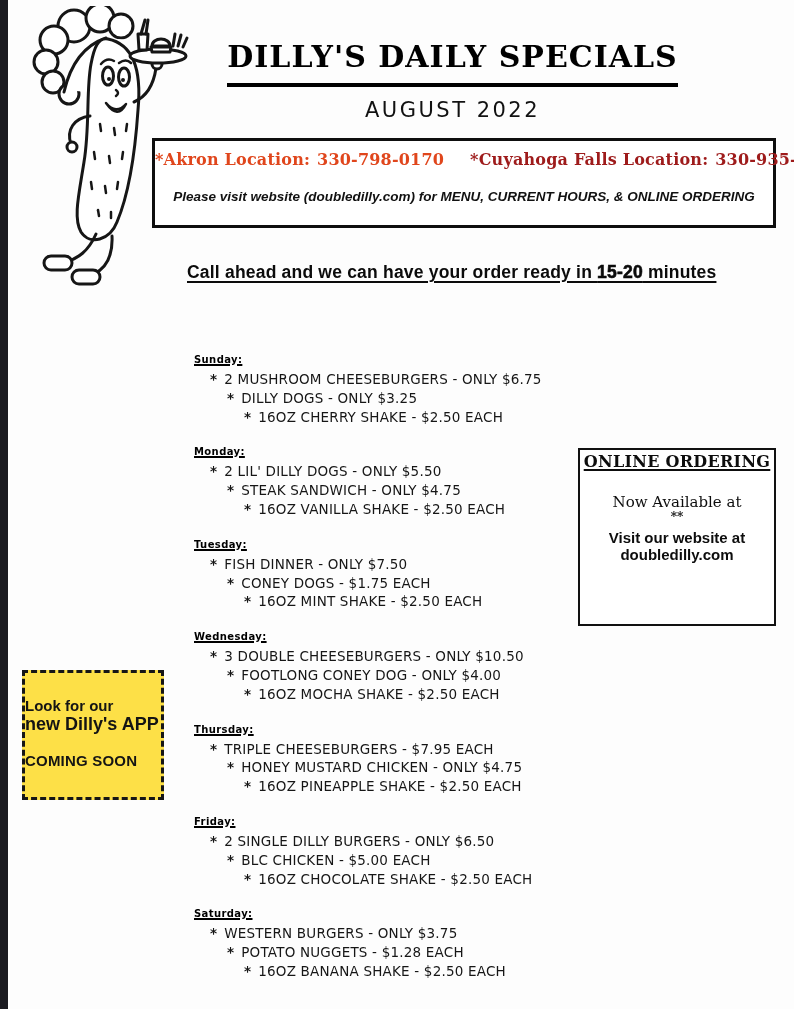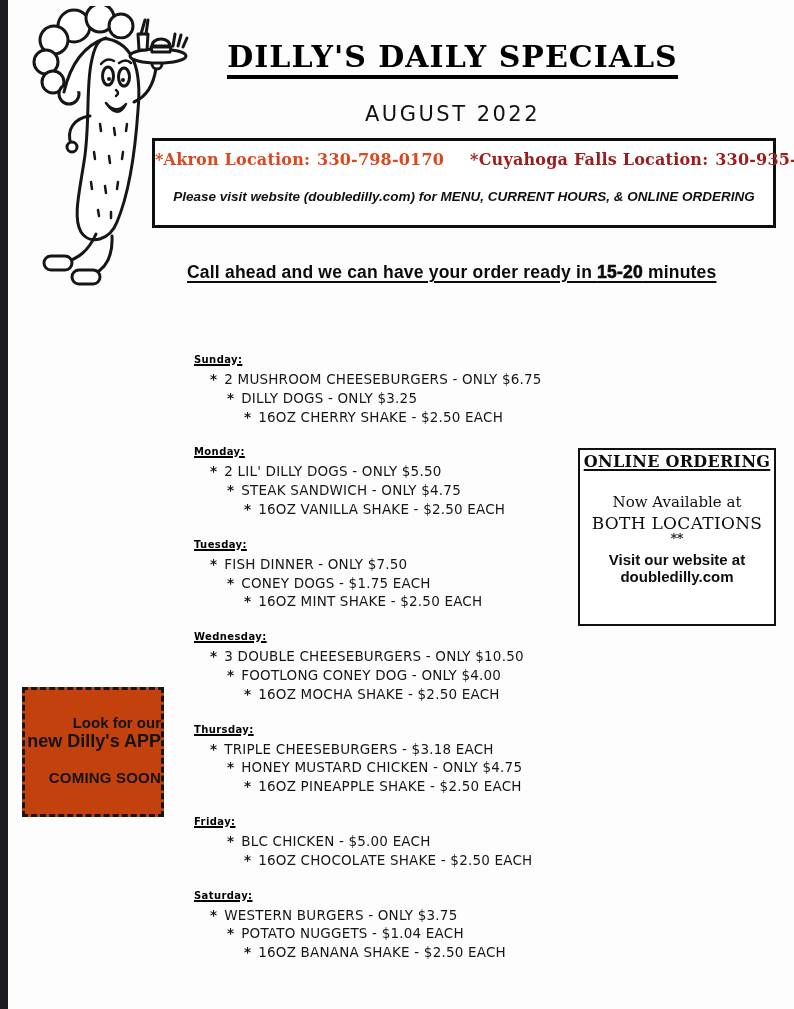--- a/index.html
+++ b/index.html
@@ -11,24 +11,24 @@
   .edge-strip {
     position:absolute; left:0; top:0; width:8px; height:1009px; background:#1b1b20;
   }
   
   .mascot { position:absolute; left:20px; top:6px; width:172px; height:292px; }
   
   .header { position:absolute; left:180px; top:40px; width:545px; text-align:center; }
   .title {
     display:inline-block; font-family:"DejaVu Serif", serif; font-weight:bold;
     font-size:30px; letter-spacing:1px; color:#000;
-    border-bottom:4px solid #000; padding-bottom:1px; line-height:34px;
+    border-bottom:4px solid #000; padding-bottom:9px; line-height:34px;
   }
   .subtitle {
-    margin-top:23px; font-size:21px; letter-spacing:2.5px; color:#111;
+    margin-top:11px; font-size:21px; letter-spacing:2.5px; color:#111;
     font-weight:500;
   }
   
   .info-box {
     position:absolute; left:152px; top:138px; width:624px; height:90px;
     border:3px solid #0e0e0e; background:#fff; text-align:center;
   }
   .loc-line {
     margin-top:9px; font-family:"DejaVu Serif", serif; font-weight:bold;
     font-size:16px; letter-spacing:0.2px; white-space:nowrap;
@@ -73,22 +73,22 @@
   }
   .online-line1 { margin-top:22px; font-size:15px; }
   .online-line2 { margin-top:2px; font-size:17px; letter-spacing:0.3px; }
   .online-stars { font-size:12px; font-weight:bold; line-height:12px; }
   .online-line3 {
     margin-top:6px; font-family:"Liberation Sans", sans-serif; font-weight:bold; font-size:15px;
   }
   .online-line4 { font-family:"Liberation Sans", sans-serif; font-weight:bold; font-size:15px; }
   
   .app-box {
-    position:absolute; left:22px; top:687px; width:142px; height:130px;
-    border:3px dashed #161616; background:#c2410c; text-align:right;
+    position:absolute; left:22px; top:670px; width:142px; height:130px;
+    border:3px dashed #161616; background:#fde047; text-align:left;
     font-family:"Liberation Sans", sans-serif; font-weight:bold; color:#141414;
   }
   .app-line1 { margin-top:24px; font-size:15px; }
   .app-line2 { font-size:18px; }
   .app-line3 { margin-top:17px; font-size:15px; letter-spacing:0.2px; }
 </style>
 </head>
 <body>
 
 <div class="page">
@@ -203,44 +203,44 @@
 
     <section class="day">
       <h3 class="day-name">Wednesday:</h3>
       <div class="item lvl0"><span class="bullet">*</span><span>3 DOUBLE CHEESEBURGERS - ONLY $10.50</span></div>
       <div class="item lvl1"><span class="bullet">*</span><span>FOOTLONG CONEY DOG - ONLY $4.00</span></div>
       <div class="item lvl2"><span class="bullet">*</span><span>16OZ MOCHA SHAKE - $2.50 EACH</span></div>
     </section>
 
     <section class="day">
       <h3 class="day-name">Thursday:</h3>
-      <div class="item lvl0"><span class="bullet">*</span><span>TRIPLE CHEESEBURGERS - $3.18 EACH</span></div>
+      <div class="item lvl0"><span class="bullet">*</span><span>TRIPLE CHEESEBURGERS - $7.95 EACH</span></div>
       <div class="item lvl1"><span class="bullet">*</span><span>HONEY MUSTARD CHICKEN - ONLY $4.75</span></div>
       <div class="item lvl2"><span class="bullet">*</span><span>16OZ PINEAPPLE SHAKE - $2.50 EACH</span></div>
     </section>
 
     <section class="day">
       <h3 class="day-name">Friday:</h3>
+      <div class="item lvl0"><span class="bullet">*</span><span>2 SINGLE DILLY BURGERS - ONLY $6.50</span></div>
       <div class="item lvl1"><span class="bullet">*</span><span>BLC CHICKEN - $5.00 EACH</span></div>
       <div class="item lvl2"><span class="bullet">*</span><span>16OZ CHOCOLATE SHAKE - $2.50 EACH</span></div>
     </section>
 
     <section class="day">
       <h3 class="day-name">Saturday:</h3>
       <div class="item lvl0"><span class="bullet">*</span><span>WESTERN BURGERS - ONLY $3.75</span></div>
-      <div class="item lvl1"><span class="bullet">*</span><span>POTATO NUGGETS - $1.04 EACH</span></div>
+      <div class="item lvl1"><span class="bullet">*</span><span>POTATO NUGGETS - $1.28 EACH</span></div>
       <div class="item lvl2"><span class="bullet">*</span><span>16OZ BANANA SHAKE - $2.50 EACH</span></div>
     </section>
 
   </main>
 
   <aside class="online-box">
     <div class="online-title">ONLINE ORDERING</div>
     <div class="online-line1">Now Available at</div>
-    <div class="online-line2">BOTH LOCATIONS</div>
     <div class="online-stars">**</div>
     <div class="online-line3">Visit our website at</div>
     <div class="online-line4">doubledilly.com</div>
   </aside>
 
   <aside class="app-box">
     <div class="app-line1">Look for our</div>
     <div class="app-line2">new Dilly's APP</div>
     <div class="app-line3">COMING SOON</div>
   </aside>

